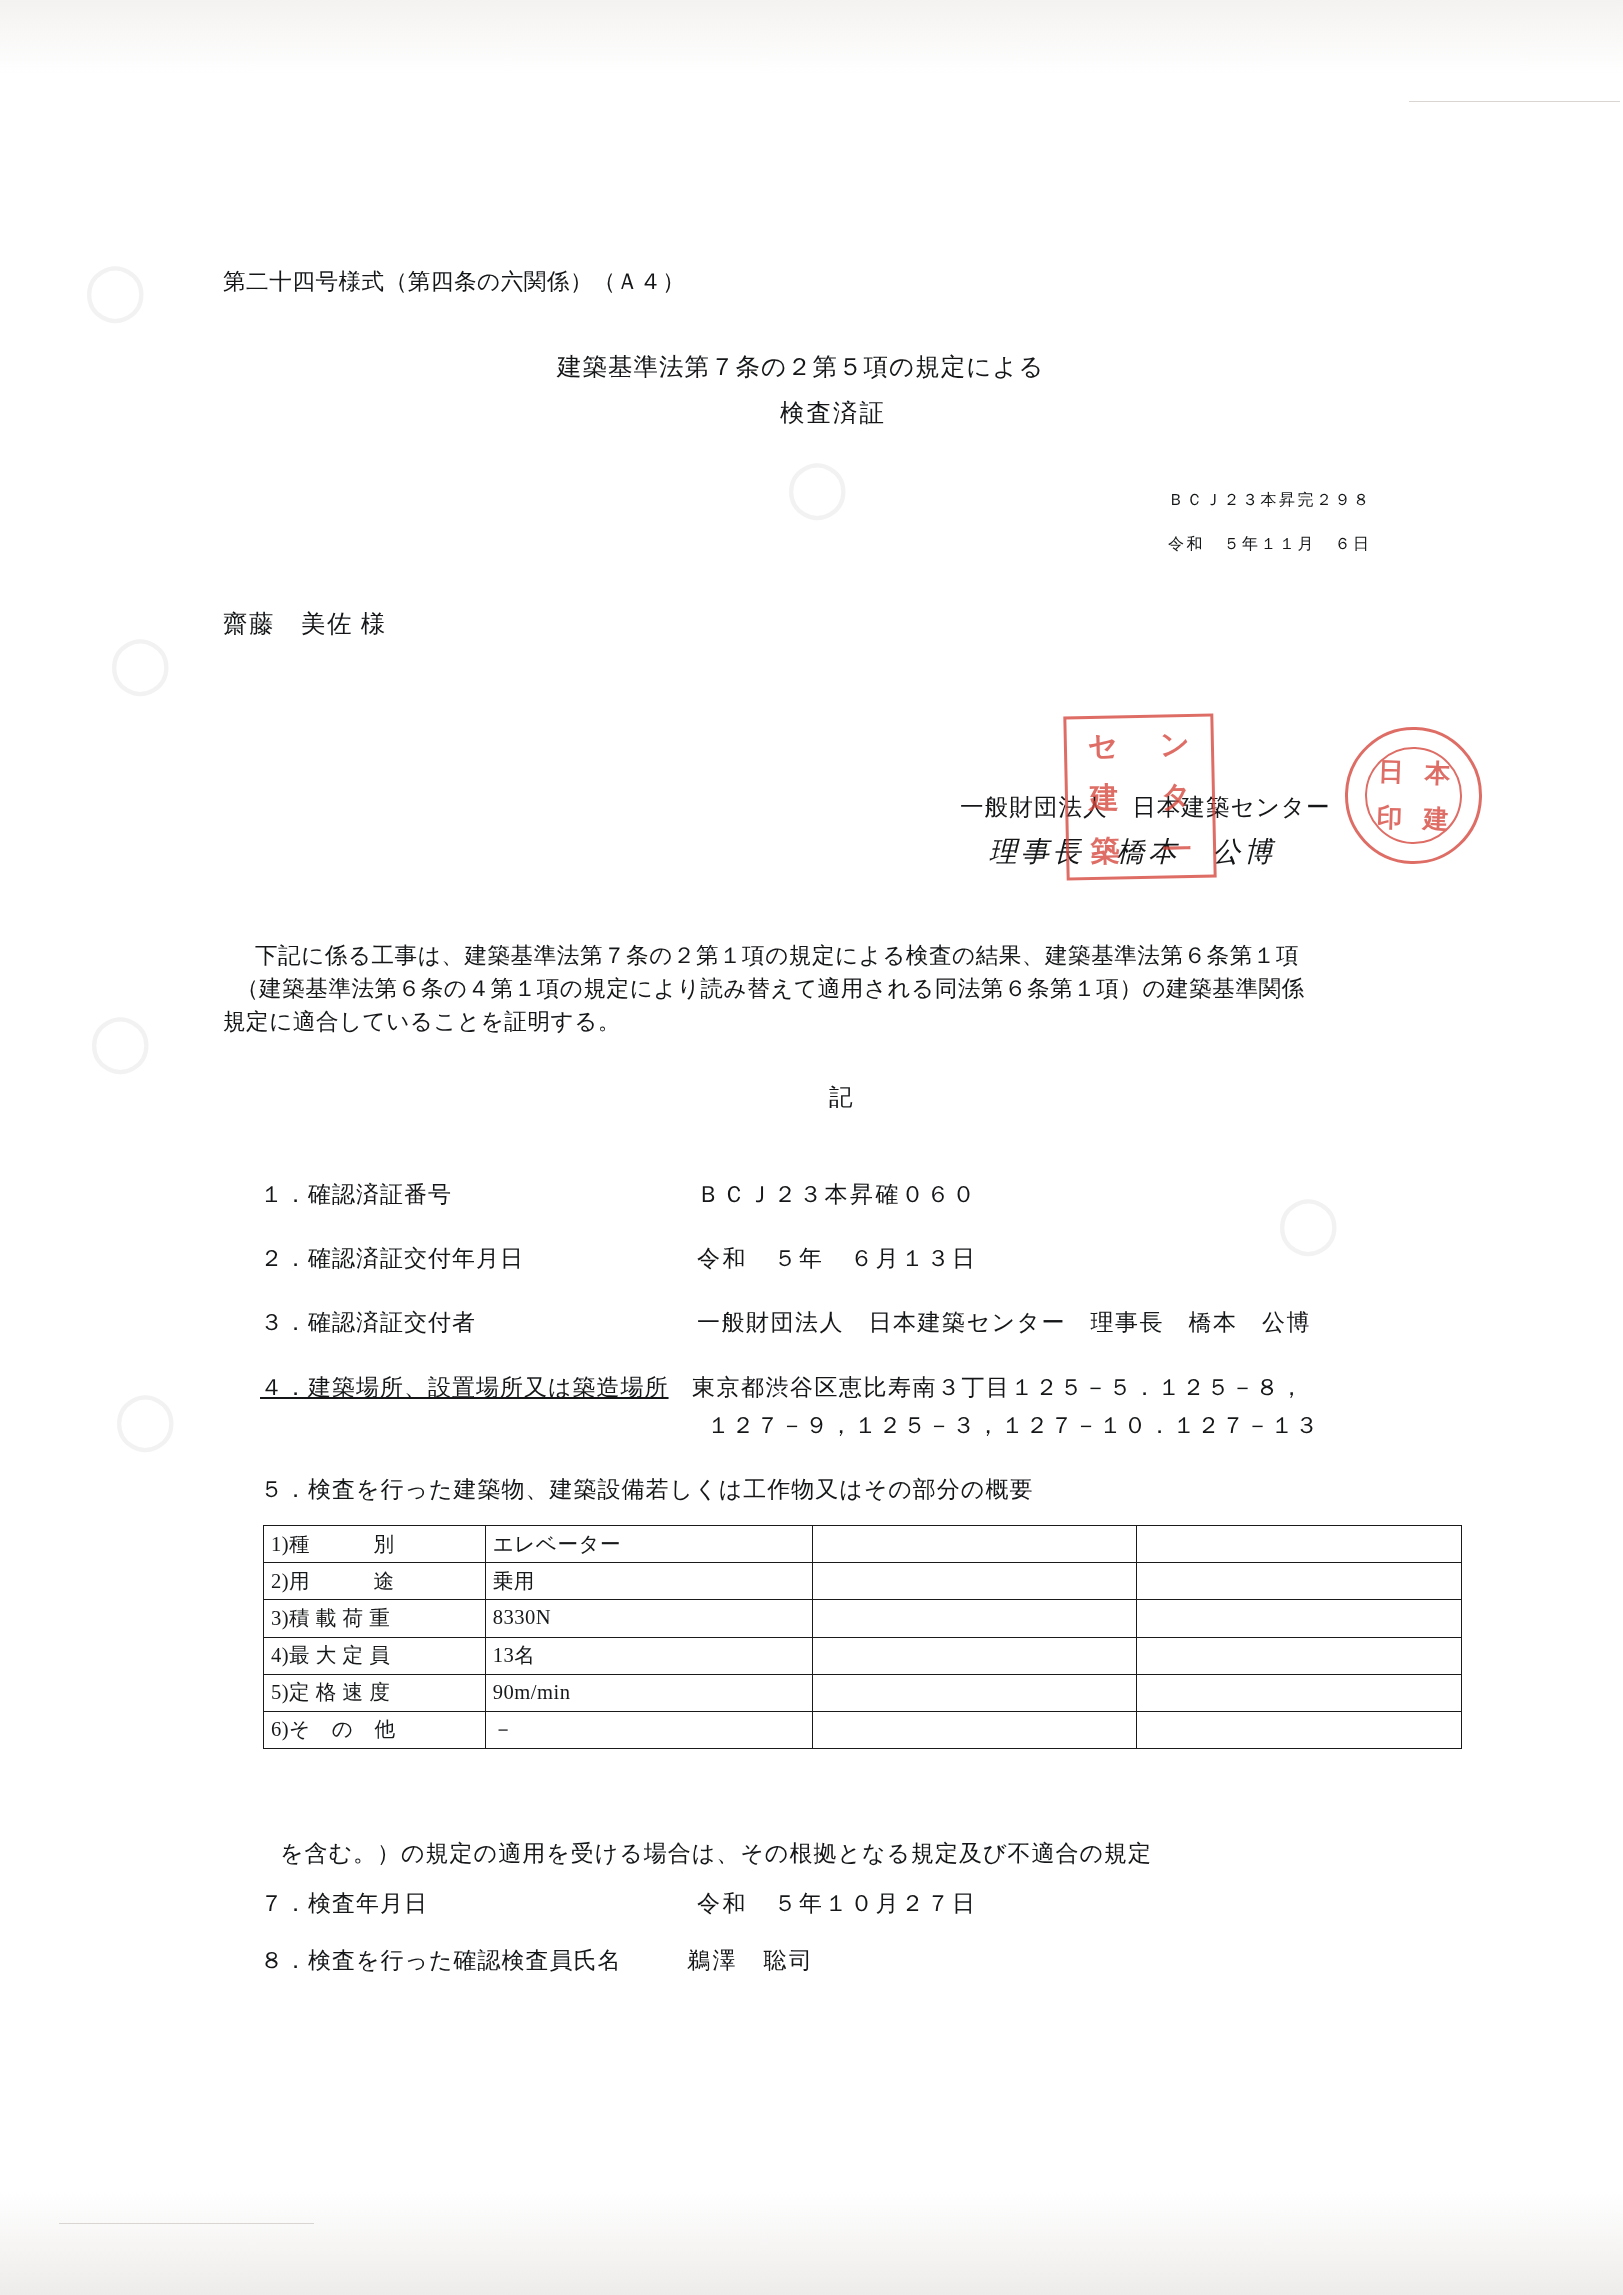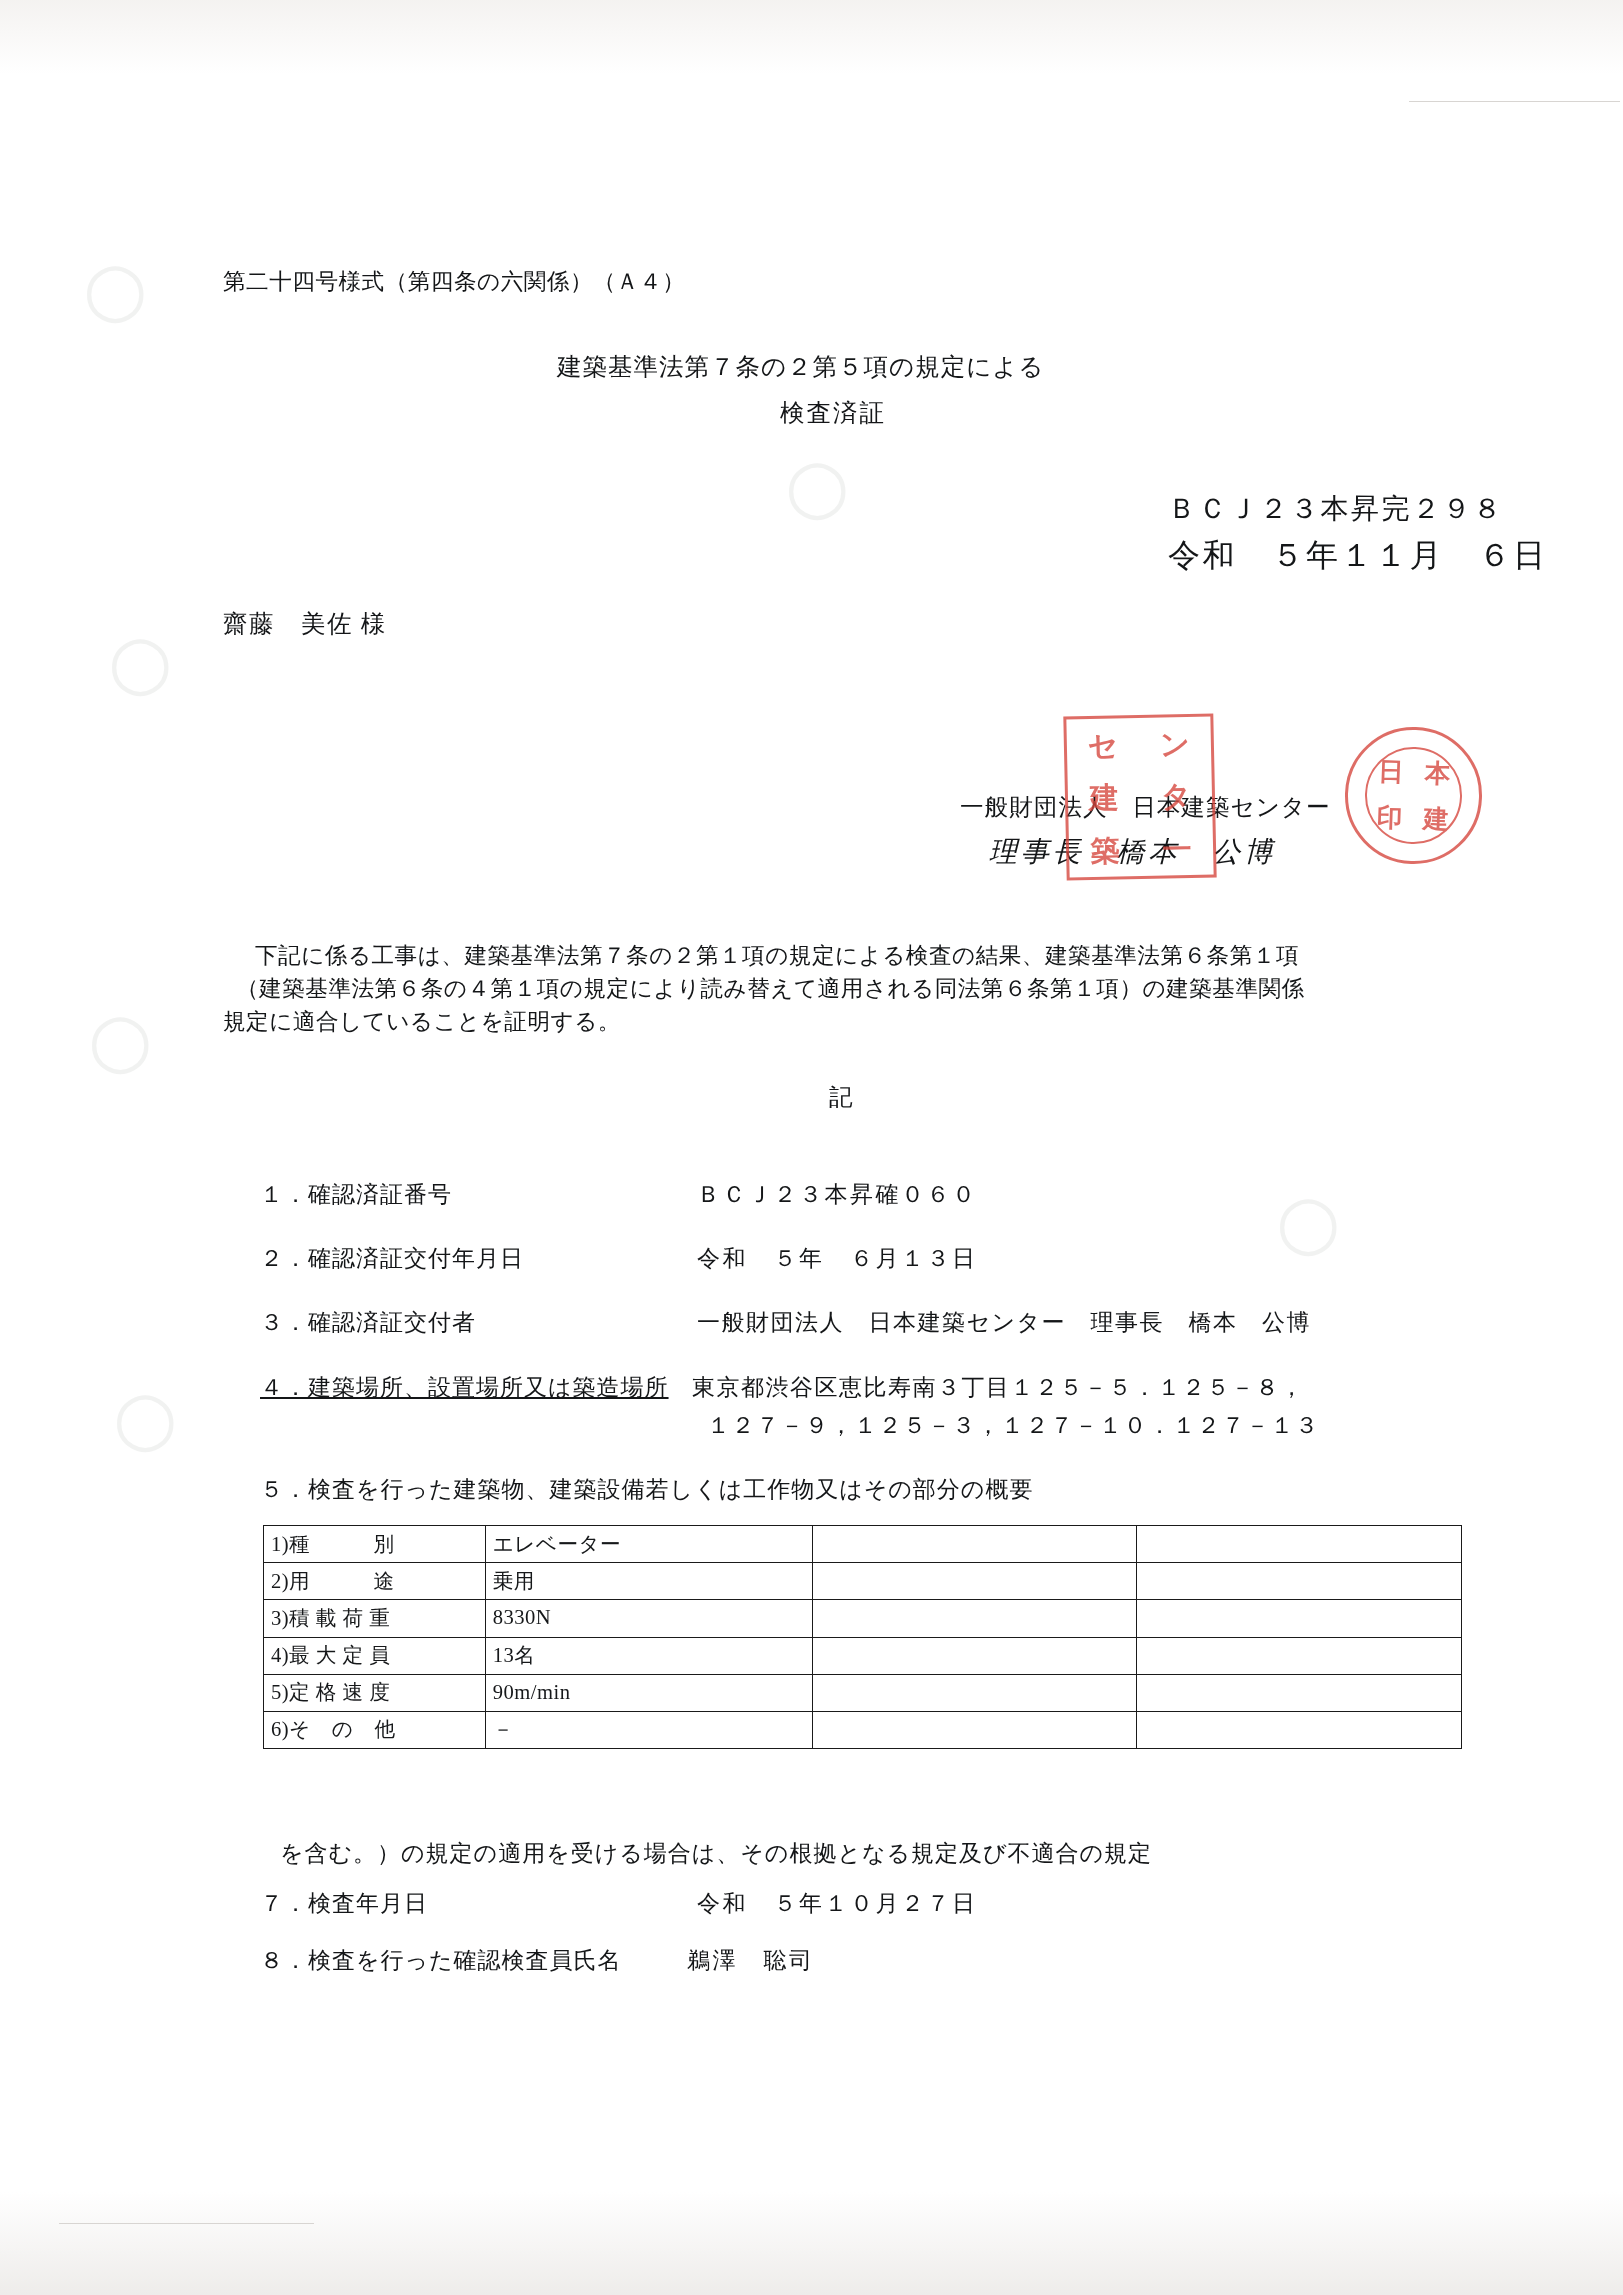--- a/index.html
+++ b/index.html
@@ -79,27 +79,27 @@
   .title2 {
     left: 780px;
     top: 380px;
     font-size: 24.5px;
     letter-spacing: 2px;
   }
 
   .docnum {
     left: 1168px;
     top: 474px;
-    font-size: 28px;
+    font-size: 16px;
     letter-spacing: 2.5px;
   }
   .docdate {
     left: 1168px;
     top: 518px;
-    font-size: 32px;
+    font-size: 16px;
     letter-spacing: 2.5px;
   }
 
   .addressee {
     left: 223px;
     top: 591px;
     font-size: 24.5px;
     letter-spacing: 1.5px;
   }
 

